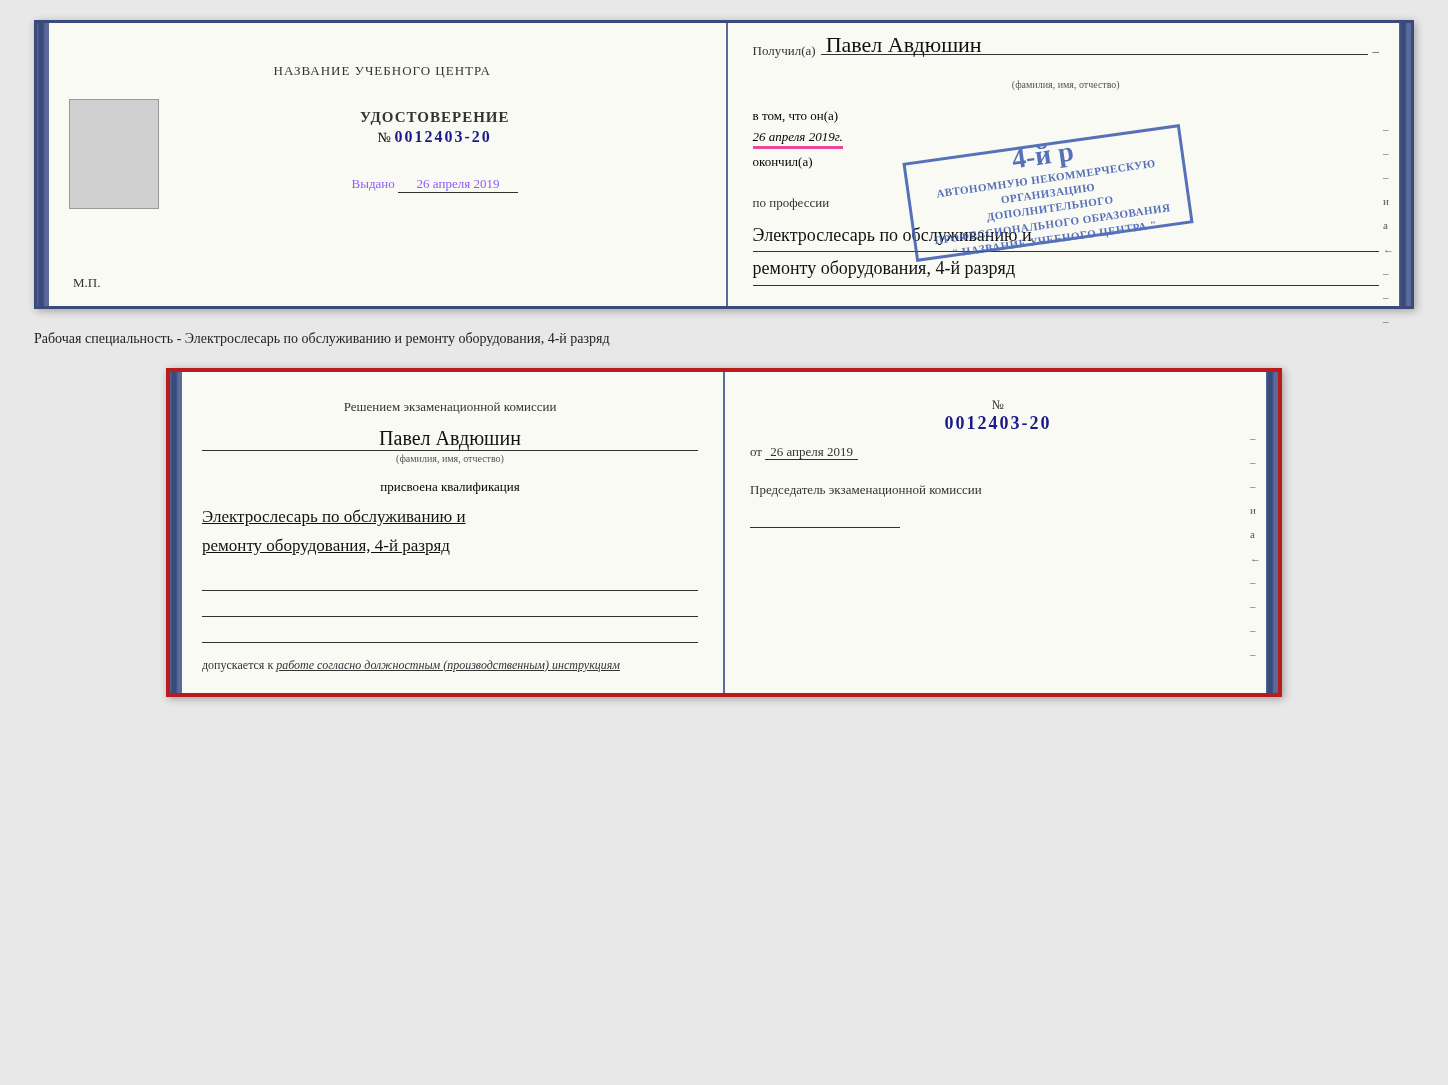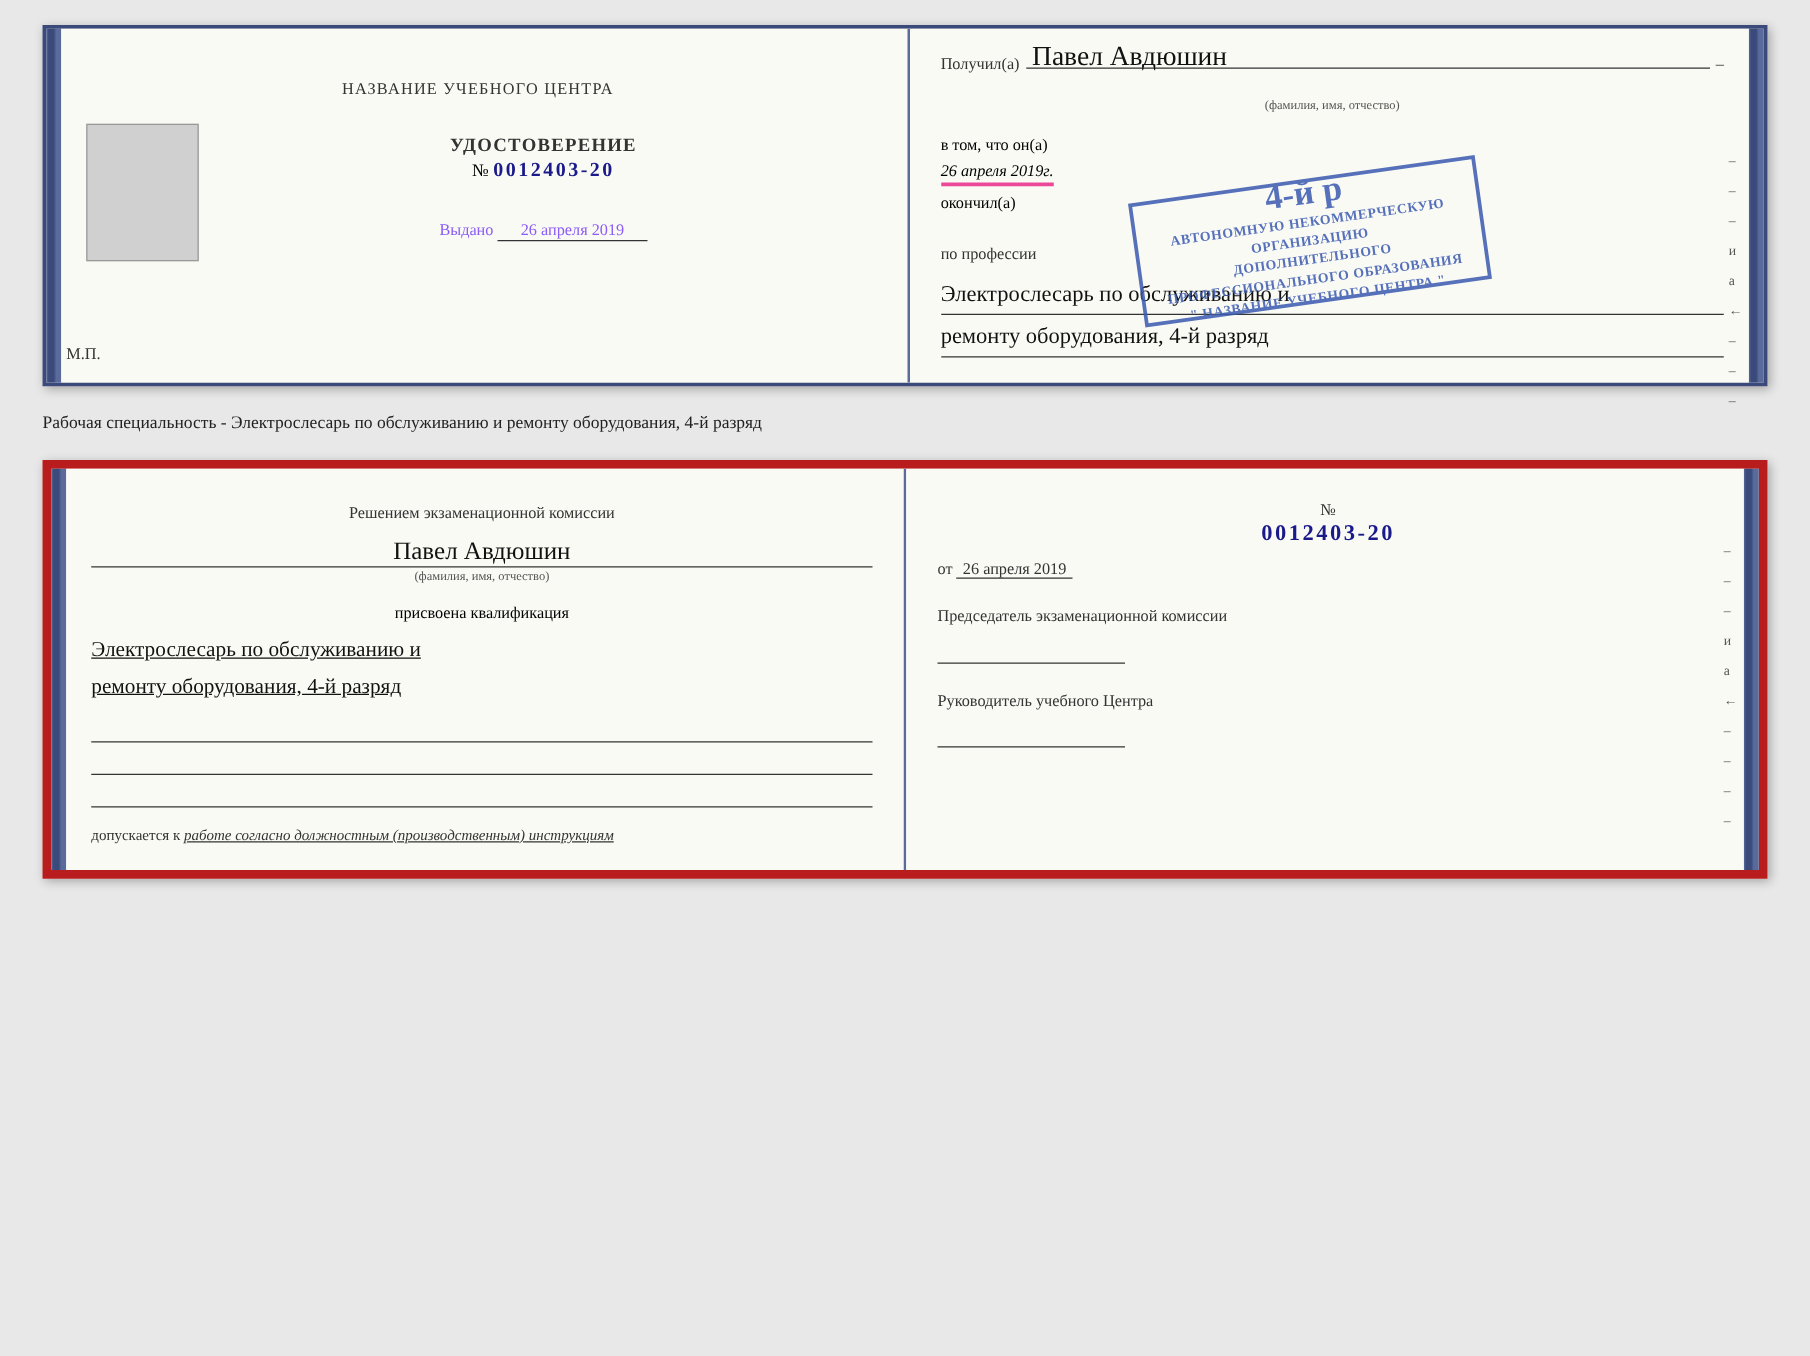--- a/index.html
+++ b/index.html
@@ -120,21 +120,21 @@
     .cert-date-line {
       display: inline-block;
       border-bottom: 1px solid #333;
       min-width: 120px;
       font-size: 13px;
     }
 
     .mp-text {
       position: absolute;
       bottom: 15px;
-      left: 4px;
+      left: 24px;
       font-size: 13px;
       color: #333;
     }
 
     
     .right-line {
       display: flex;
       align-items: baseline;
       margin-bottom: 5px;
       font-size: 13px;
@@ -238,23 +238,23 @@
     .separator-text {
       width: 1380px;
       font-size: 14px;
       color: #222;
       line-height: 1.4;
       padding: 4px 0;
     }
 
     
     .document-book-bottom {
-      width: 1380px;
+      width: 1116px;
       background: #f5f0e8;
-      border: 7px solid #b91c1c;
+      border: 4px solid #b91c1c;
       display: flex;
       position: relative;
       box-shadow: 2px 2px 8px rgba(0,0,0,0.3);
     }
 
     .bottom-left {
       flex: 1;
       padding: 25px 25px 20px 20px;
       border-right: 2px solid #5a6a9a;
       background: #fafaf5;
@@ -502,24 +502,20 @@
       <div class="from-date">
         <span>от</span>
         <span style="border-bottom:1px solid #333; padding: 0 5px;">26 апреля 2019</span>
       </div>
 
       <div class="chairman-section">
         <div style="font-size:13px; line-height:1.5;">Председатель экзаменационной комиссии</div>
         <div class="sign-block"></div>
       </div>
 
-      <div style="margin-top:20px;">
-        <div style="font-size:13px; line-height:1.5;">Руководитель учебного Центра</div>
-        <div class="sign-block"></div>
-      </div>
     </div>
 
     <div class="right-side-marks2">
       <span>–</span>
       <span>–</span>
       <span>–</span>
       <span>и</span>
       <span>а</span>
       <span>←</span>
       <span>–</span>

